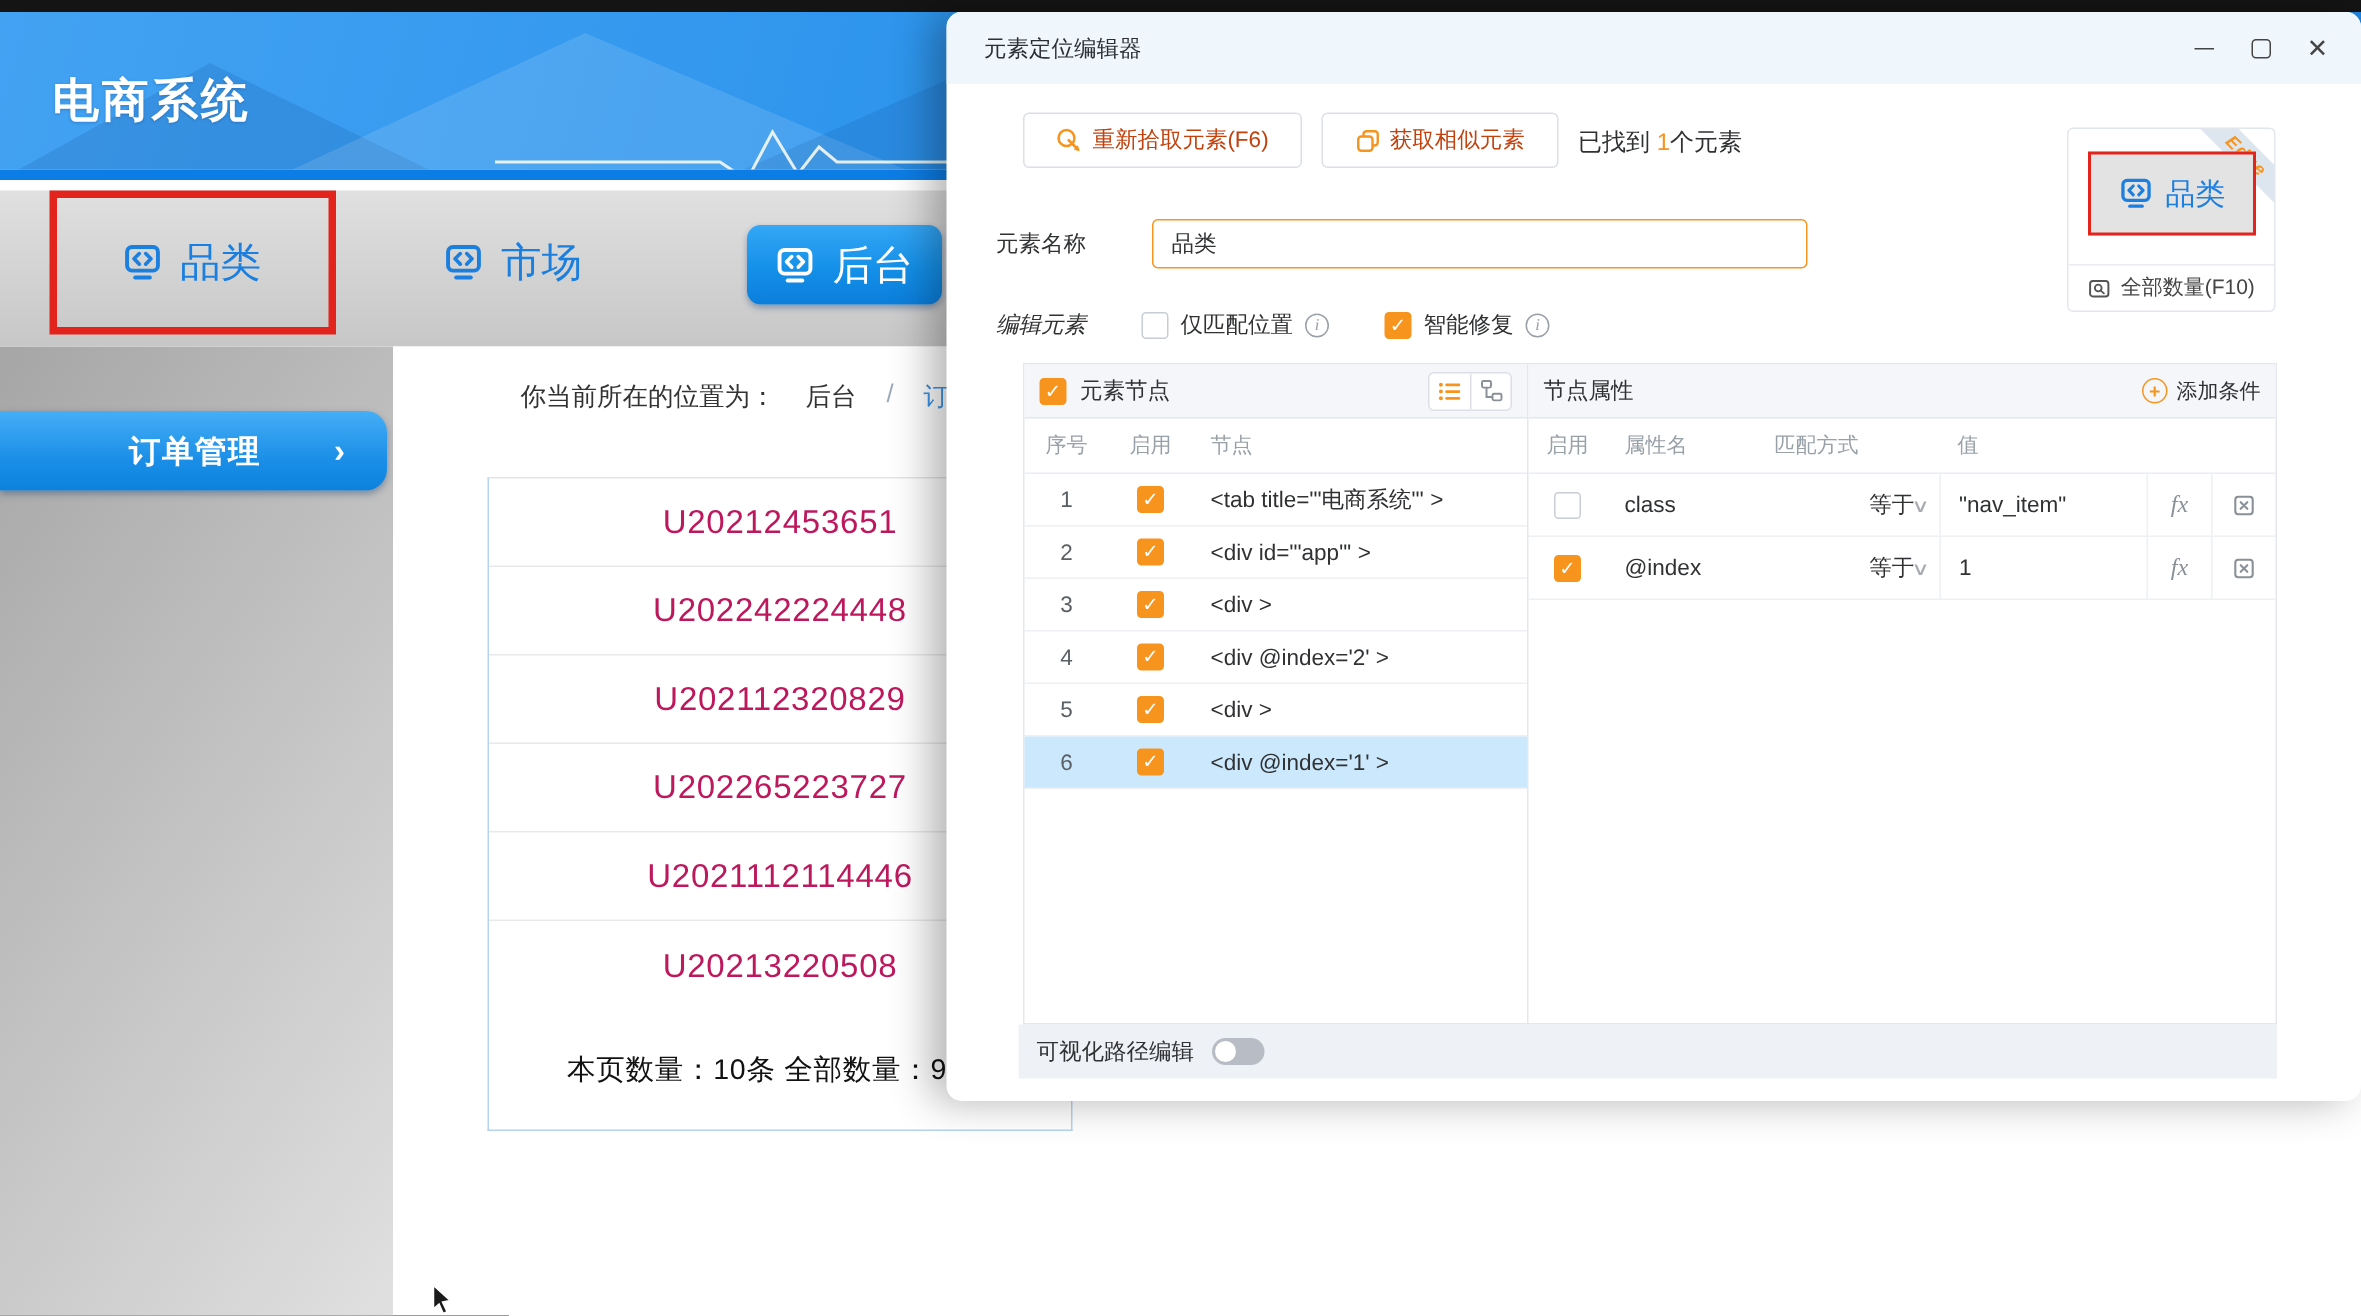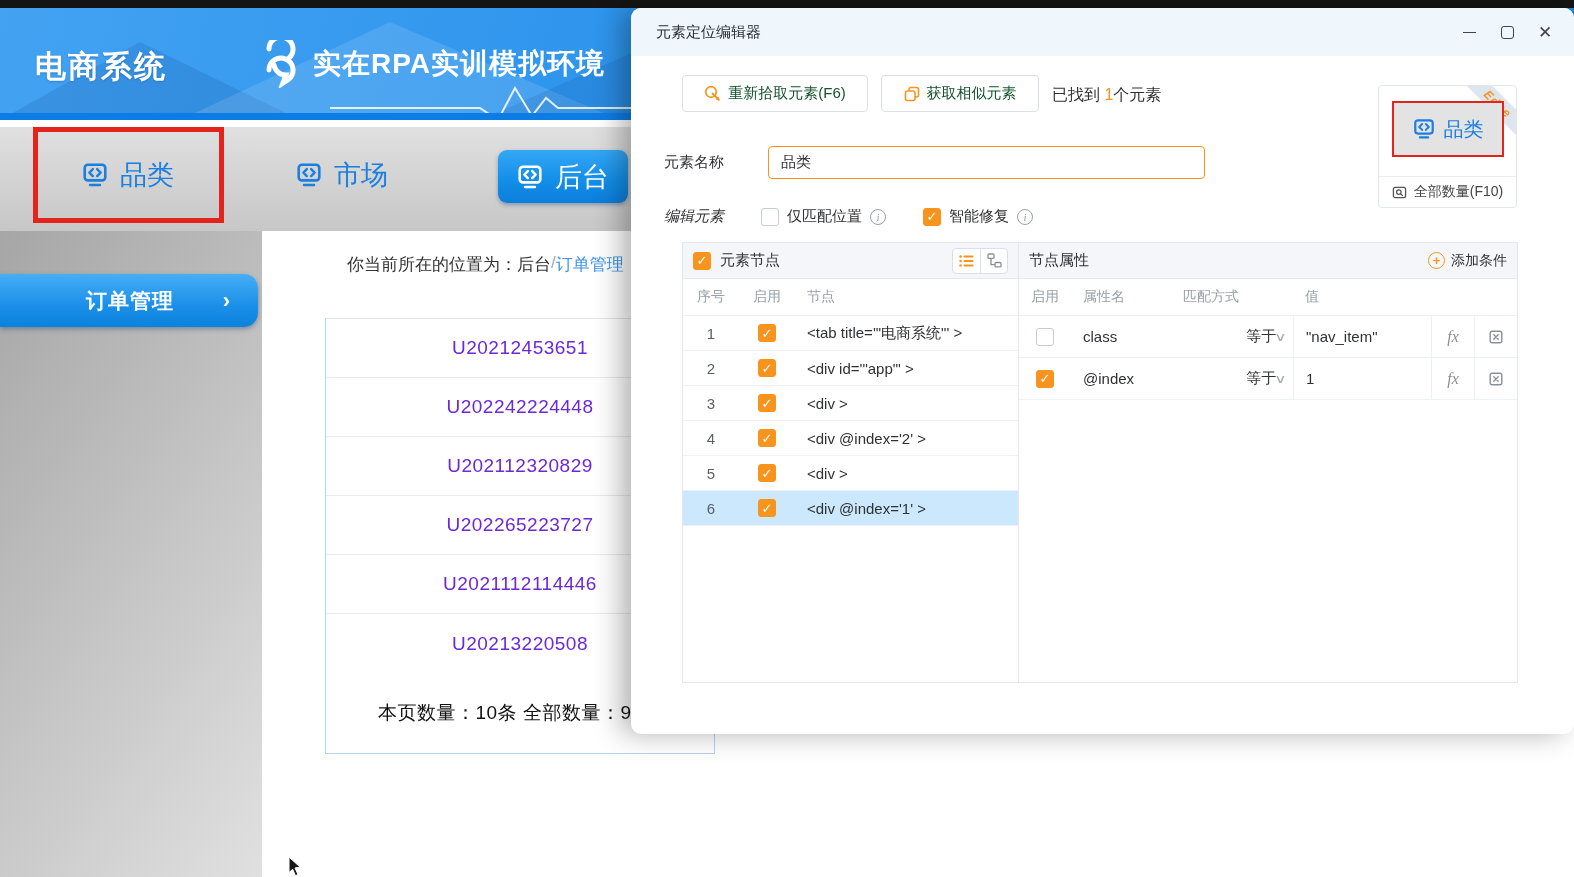--- a/index.html
+++ b/index.html
@@ -37,30 +37,30 @@
   .sidebar { position:absolute; left:0; top:0; width:262px; height:100%;
     background:linear-gradient(125deg,#a6a6a6 0%,#c6c6c6 55%,#e0e0e0 100%); }
   .side-item { position:absolute; left:0; top:43px; width:258px; height:53px;
     border-radius:0 14px 14px 0; display:flex; align-items:center;
     background:linear-gradient(180deg,#45aef6 0%,#1b8fe8 60%,#0c82dd 100%);
     box-shadow:0 2px 5px rgba(0,40,90,.35); color:#fff; cursor:pointer; }
   .side-item .lbl { margin-left:86px; font-size:21px; font-weight:bold; letter-spacing:1px; }
   .side-item .chev { position:absolute; right:28px; font-size:22px; font-weight:bold; }
 
   .breadcrumb { position:absolute; left:347px; top:22px; font-size:17px; color:#333;
-    display:flex; gap:0; white-space:nowrap; }
+    display:flex; gap:20px; white-space:nowrap; }
   .breadcrumb .link { color:#3b94e8; }
   .breadcrumb .sep { color:#9ab; }
 
   .order-table { position:absolute; left:325px; top:87px; width:390px;
     border:1px solid #b5d3ef; border-top-color:#e2e5e8; background:#fff; }
   .order-row { height:59px; border-bottom:1px solid #e7e9eb; display:flex;
     align-items:center; justify-content:center; }
   .order-row:last-child { border-bottom:none; }
-  .order-cell { font-size:19px; color:#6d28d9; letter-spacing:.5px; }
+  .order-cell { font-size:22px; color:#be185d; letter-spacing:.5px; }
   .summary-row { height:80px; display:flex; align-items:center; justify-content:center;
     font-size:19px; color:#111; font-weight:500; letter-spacing:.5px; }
 
   .cursor { position:absolute; left:288px; top:857px; z-index:50; }
 
   
   .dialog { position:absolute; left:631px; top:8px; width:943px; height:726px;
     background:#fff; border-radius:10px; box-shadow:-10px 0 28px rgba(0,0,0,.30);
     z-index:10; overflow:hidden; }
   .titlebar { position:absolute; left:0; top:0; width:100%; height:48px; background:#eff6fc;
@@ -68,21 +68,21 @@
   .titlebar .title { margin-left:25px; font-size:15px; color:#2b2f33; }
   .win-btns { position:absolute; right:10px; top:0; height:48px; display:flex; align-items:center; }
   .win-btn { width:38px; height:34px; display:flex; align-items:center; justify-content:center;
     color:#444; cursor:pointer; }
   .ic-min { width:13px; height:0; border-top:1.6px solid #444; display:inline-block; }
   .ic-max { width:13px; height:13px; border:1.6px solid #444; border-radius:3px; display:inline-block; }
   .ic-close { font-size:17px; line-height:1; }
 
   .tb-btn { position:absolute; height:37px; background:#fff; border:1px solid #dcdfe6;
     border-radius:4px; display:flex; align-items:center; justify-content:center; gap:7px;
-    font-size:15px; color:#14532d; cursor:pointer; }
+    font-size:15px; color:#c2410c; cursor:pointer; }
   .btn-repick { left:51px; top:67px; width:186px; }
   .btn-similar { left:250px; top:67px; width:158px; }
   .found { position:absolute; left:421px; top:77px; font-size:16px; color:#303133; }
   .found .cnt { color:#f7941e; }
 
   .preview-card { position:absolute; left:747px; top:77px; width:139px; height:123px;
     border:1px solid #e2e6ed; border-radius:4px; background:#fff; overflow:hidden; }
   .ribbon { position:absolute; top:9px; right:-22px; transform:rotate(45deg);
     background:#dde5ef; color:#f7941e; font-size:12px; font-weight:bold; font-style:italic;
     padding:2px 24px; letter-spacing:1px; }
@@ -183,27 +183,20 @@
 
     <div class="app-header">
       <svg class="mountains" width="1574" height="112" viewBox="0 0 1574 112" preserveAspectRatio="none">
         <polygon points="0,112 140,34 300,112" fill="rgba(8,60,130,0.14)"></polygon>
         <polygon points="180,112 390,14 620,112" fill="rgba(255,255,255,0.12)"></polygon>
         <polygon points="480,112 720,6 1010,112" fill="rgba(8,60,130,0.13)"></polygon>
         <polygon points="860,112 1120,22 1400,112" fill="rgba(255,255,255,0.10)"></polygon>
         <polygon points="1220,112 1420,40 1574,100 1574,112" fill="rgba(8,60,130,0.12)"></polygon>
       </svg>
       <div class="brand">电商系统</div>
-      <div class="logo-group">
-        <svg class="logo-mark" viewBox="0 0 48 48">
-          <path d="M14 30 a12 12 0 1 1 20 9 l-6 4 3-8 a12 12 0 0 1 -12-10" fill="none" stroke="#fff" stroke-width="5" stroke-linecap="round"></path>
-          <path d="M34 18 a12 12 0 1 0 -20 -9" fill="none" stroke="#fff" stroke-width="5" stroke-linecap="round"></path>
-        </svg>
-        <span class="logo-text">实在RPA实训模拟环境</span>
-      </div>
       <svg class="ecg" width="330" height="34" viewBox="0 0 330 34">
         <polyline points="0,22 150,22 168,34 185,2 202,30 216,12 228,22 330,22" fill="none" stroke="rgba(255,255,240,0.85)" stroke-width="2"></polyline>
       </svg>
     </div>
 
     <div class="app-nav">
       <div class="nav-tab tab-cat">
         <svg class="el-icon" viewBox="0 0 24 24">
           <rect x="2.5" y="2.5" width="19" height="14.5" rx="3" fill="none" stroke="#1b7fe0" stroke-width="2.4"></rect>
           <path d="M10 6.5 L6.8 9.75 L10 13 M14 6.5 L17.2 9.75 L14 13" fill="none" stroke="#1b7fe0" stroke-width="2.2" stroke-linecap="round" stroke-linejoin="round"></path>
@@ -486,20 +479,26 @@
                     <rect x="2.2" y="2.2" width="11.6" height="11.6" rx="2" fill="none" stroke="#8a9097" stroke-width="1.4"></rect>
                     <path d="M5.8 5.8 L10.2 10.2 M10.2 5.8 L5.8 10.2" stroke="#8a9097" stroke-width="1.4" stroke-linecap="round"></path>
                   </svg>
                 </span>
               </span>
             </div>
           </div>
       </div>
     </div>
 
+    <div class="vp-bar">
+      <span>可视化路径编辑</span>
+      <div class="toggle">
+        <div class="knob"></div>
+      </div>
+    </div>
 
     <div class="foot-divider"></div>
 
     <div class="btn-help">
       <span class="qmark">?</span>
       <span>帮助说明</span>
     </div>
     <div class="btn-cancel">取消</div>
     <div class="btn-save">保存</div>
   </div>

